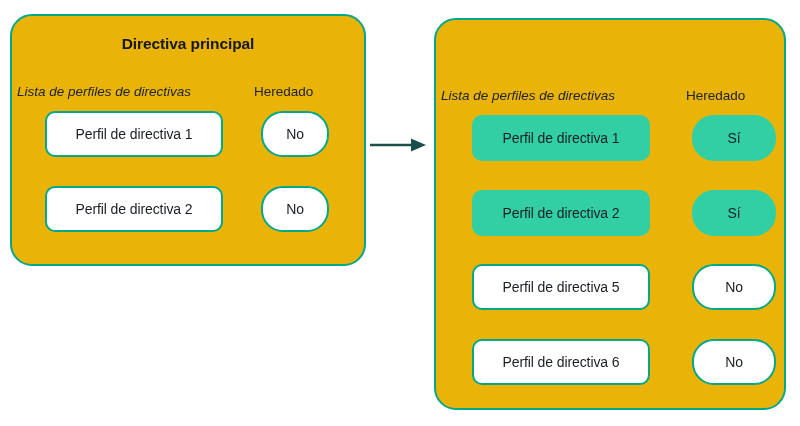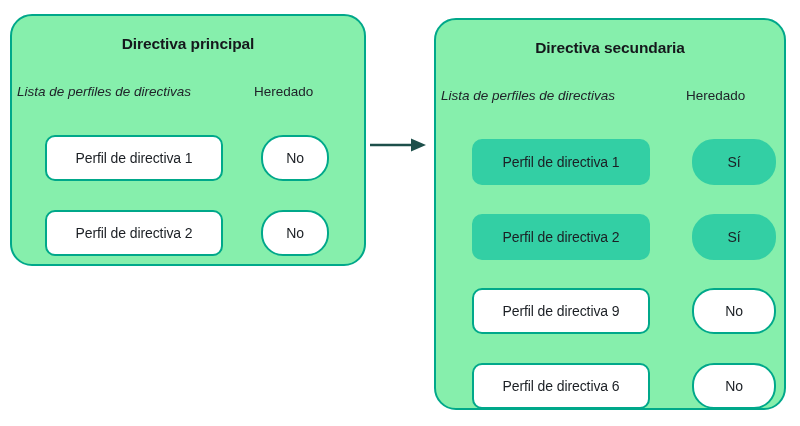--- a/index.html
+++ b/index.html
@@ -19,21 +19,21 @@
     width: 800px;
     height: 426px;
   }
 
   
   .panel {
     position: absolute;
     box-sizing: border-box;
     border: 2px solid #00a88a;
     border-radius: 22px;
-    background: #86efac;
+    background: #eab308;
   }
   #panel-primary {
     left: 10px;
     top: 14px;
     width: 356px;
     height: 252px;
   }
   #panel-secondary {
     left: 434px;
     top: 18px;
@@ -88,21 +88,20 @@
     border: 2px solid #00a88a;
     border-radius: 10px;
     background: #ffffff;
     display: flex;
     align-items: center;
     justify-content: center;
     font-size: 14px;
     color: #1b1f24;
     letter-spacing: -0.1px;
     white-space: nowrap;
-    margin-top: 24px;
   }
   .cell.filled {
     background: #33cfa4;
     border-color: #33cfa4;
   }
 
   .cell-profile { left: 33px; width: 178px; }
   .cell-inherited { left: 249px; width: 68px; border-radius: 22px; }
 
   #panel-secondary .cell-profile { left: 36px; width: 178px; }
@@ -143,39 +142,38 @@
 
   </div>
 
   <svg id="arrow" viewBox="0 0 58 26">
     <line x1="1" y1="13" x2="44" y2="13" stroke="#1d4f4a" stroke-width="2.4"></line>
     <polygon points="42,6.5 57,13 42,19.5" fill="#1d4f4a"></polygon>
   </svg>
 
   <div class="panel" id="panel-secondary">
 
-    <div class="panel-title">Directiva secundaria</div>
 
     <div class="col-headers">
       <span class="col-head col-head-profiles">Lista de perfiles de directivas</span>
       <span class="col-head col-head-inherited-secondary">Heredado</span>
     </div>
 
     <div class="row" style="top:95px;">
       <div class="cell cell-profile filled">Perfil de directiva 1</div>
       <div class="cell cell-inherited filled">Sí</div>
     </div>
 
     <div class="row" style="top:170px;">
       <div class="cell cell-profile filled">Perfil de directiva 2</div>
       <div class="cell cell-inherited filled">Sí</div>
     </div>
 
     <div class="row" style="top:244px;">
-      <div class="cell cell-profile">Perfil de directiva 9</div>
+      <div class="cell cell-profile">Perfil de directiva 5</div>
       <div class="cell cell-inherited">No</div>
     </div>
 
     <div class="row" style="top:319px;">
       <div class="cell cell-profile">Perfil de directiva 6</div>
       <div class="cell cell-inherited">No</div>
     </div>
 
   </div>
 

